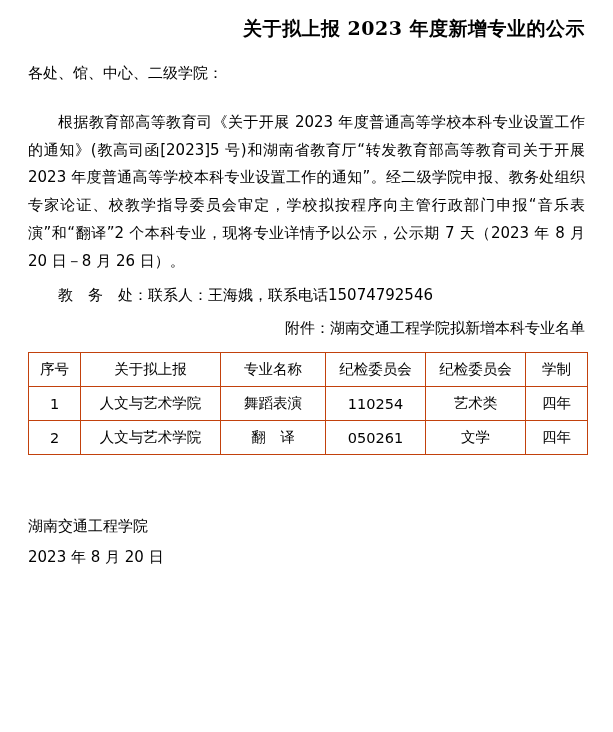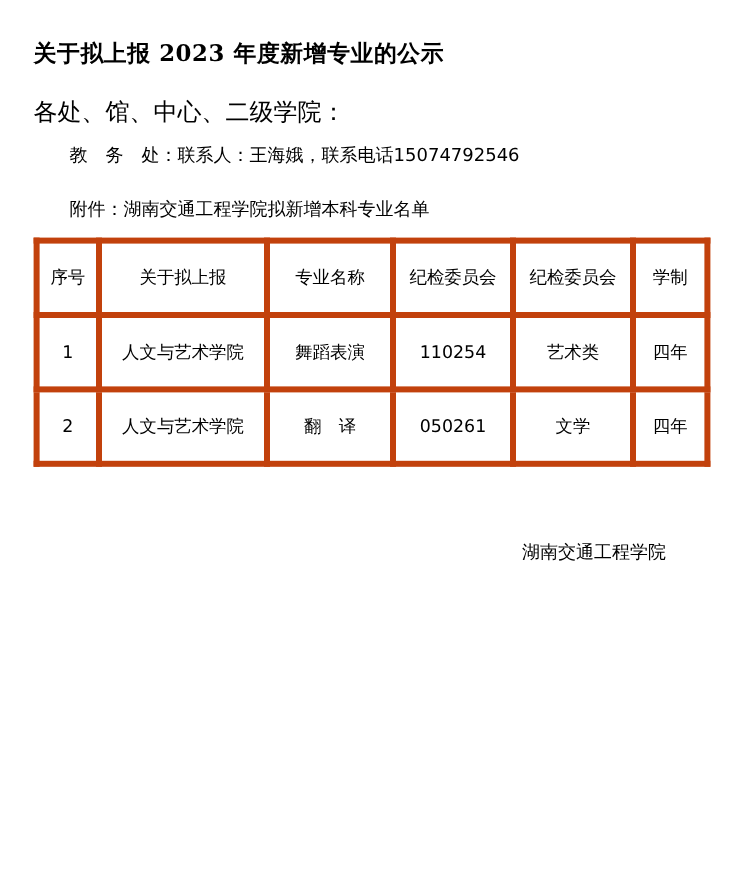--- a/index.html
+++ b/index.html
@@ -15,92 +15,93 @@
     overflow: hidden;
   }
   .page {
     width: 613px;
     height: 732px;
     box-sizing: border-box;
     padding: 0 28px;
     position: relative;
   }
   .doc-title {
-    text-align: left;
+    text-align: right;
     font-size: 19px;
     font-weight: bold;
     letter-spacing: 0.5px;
-    margin-top: 32px;
+    margin-top: 16px;
     margin-bottom: 18px;
     font-family: "DejaVu Serif", "Liberation Serif", serif;
   }
   .salutation {
-    font-size: 20px;
+    font-size: 15px;
     line-height: 1.85;
-    margin-bottom: 2px;
-    font-family: Liberation Serif, serif;
+    margin-bottom: 21px;
   }
   .para {
     font-size: 15px;
     line-height: 1.85;
     text-align: justify;
     text-justify: inter-ideograph;
     text-indent: 2em;
     margin: 0 0 6px 0;
   }
   .contact-line {
     font-size: 15px;
     line-height: 1.9;
     text-indent: 2em;
     margin: 0;
   }
   .attach-line {
     font-size: 15px;
     line-height: 1.9;
     text-indent: 2em;
-    margin: 16px 0 10px 0;
+    margin: 4px 0 10px 0;
+    text-align: right;
   }
   table.majors {
     border-collapse: collapse;
     width: 540px;
     margin: 8px auto 0 auto;
     table-layout: fixed;
   }
   table.majors th, table.majors td {
-    border: 5px solid #c2410c;
+    border: 1px solid #c2410c;
     text-align: center;
     font-size: 14.5px;
     height: 33px;
-    padding: 12px 2px;
+    padding: 0 2px;
     font-weight: normal;
   }
   col.c0 { width: 52px; }
   col.c1 { width: 140px; }
   col.c2 { width: 105px; }
   col.c3 { width: 100px; }
   col.c4 { width: 100px; }
   col.c5 { width: 62px; }
   .signature {
     margin-top: 56px;
-    text-align: right;
+    text-align: left;
     padding-right: 30px;
     font-size: 15px;
     line-height: 2.05;
   }
   .sig-line { display: block; }
 </style>
 </head>
 <body>
 
 <div class="page">
 
   <div class="doc-title">关于拟上报 2023 年度新增专业的公示</div>
 
   <div class="salutation">各处、馆、中心、二级学院：</div>
 
+  <p class="para">根据教育部高等教育司《关于开展 2023 年度普通高等学校本科专业设置工作的通知》(教高司函[2023]5 号)和湖南省教育厅“转发教育部高等教育司关于开展 2023 年度普通高等学校本科专业设置工作的通知”。经二级学院申报、教务处组织专家论证、校教学指导委员会审定，学校拟按程序向主管行政部门申报“音乐表演”和“翻译”2 个本科专业，现将专业详情予以公示，公示期 7 天（2023 年 8 月 20 日－8 月 26 日）。</p>
 
   <p class="contact-line">教　务　处：联系人：王海娥，联系电话15074792546</p>
 
   <p class="attach-line">附件：湖南交通工程学院拟新增本科专业名单</p>
 
   <table class="majors">
     <colgroup>
       <col class="c0">
         <col class="c1">
         <col class="c2">
@@ -133,15 +134,16 @@
         <td>翻　译</td>
         <td>050261</td>
         <td>文学</td>
         <td>四年</td>
       </tr>
     </tbody>
   </table>
 
   <div class="signature">
     <span class="sig-line">湖南交通工程学院</span>
+    <span class="sig-line">2023 年 8 月 20 日</span>
   </div>
 
 </div>
 
 </body></html>

